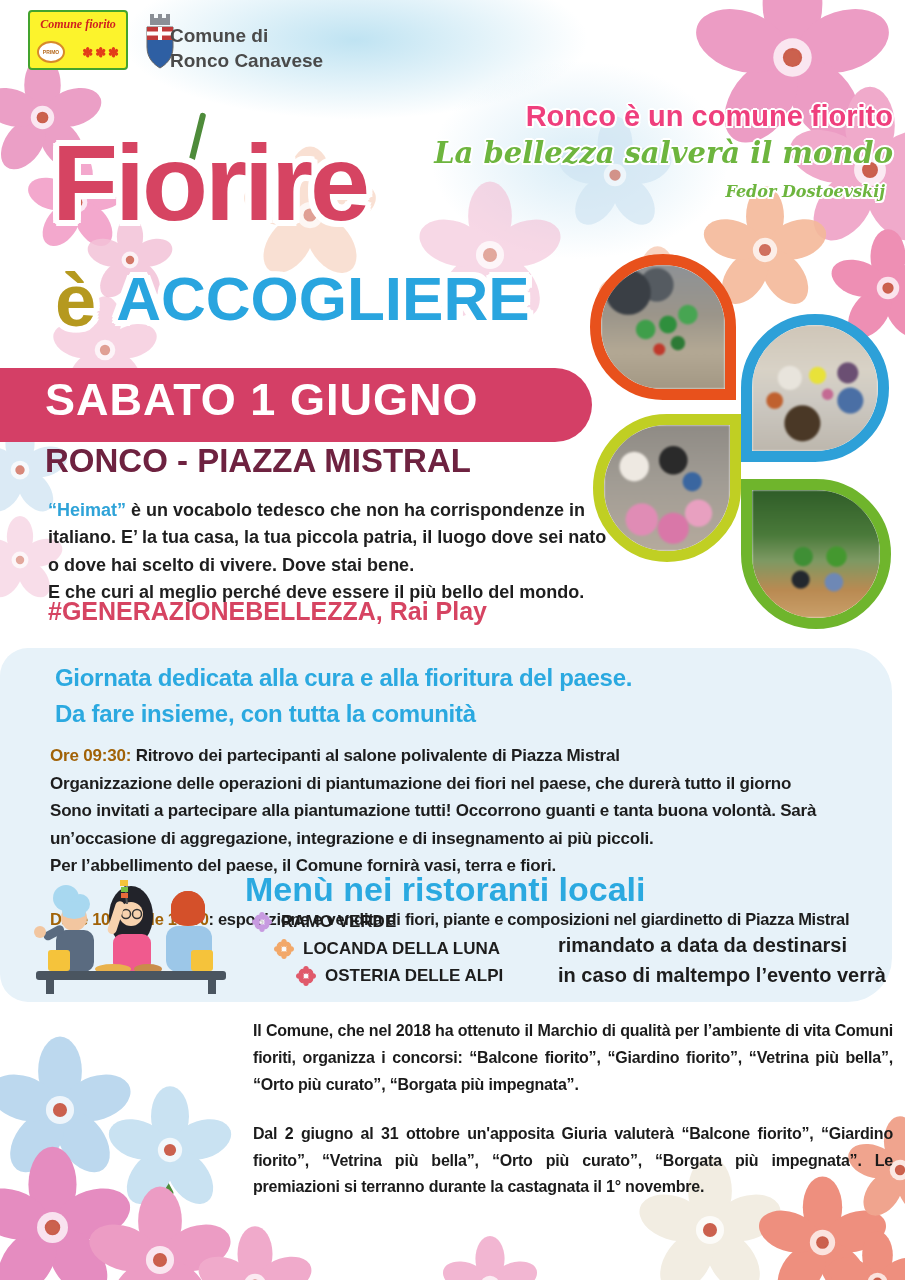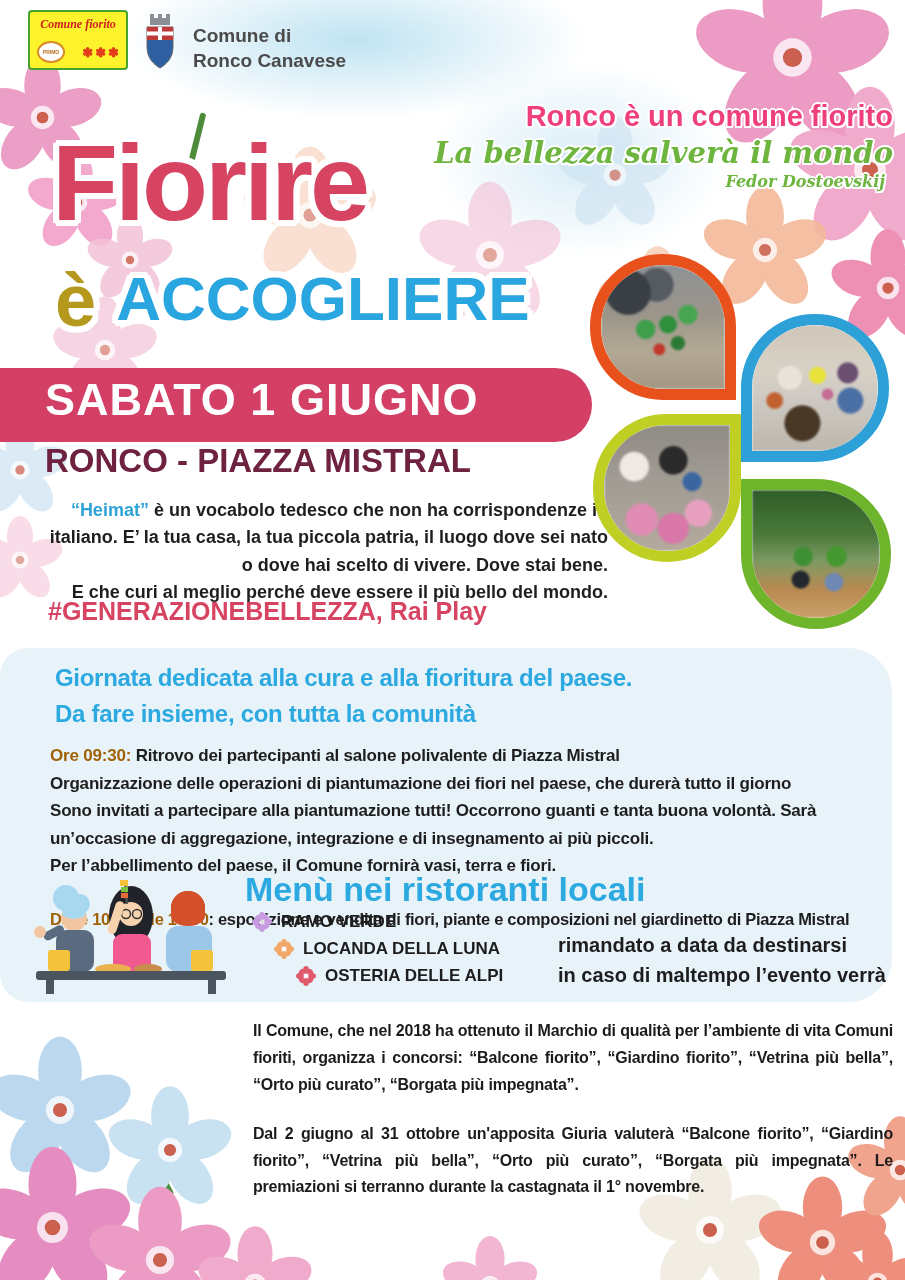--- a/index.html
+++ b/index.html
@@ -12,50 +12,50 @@
   
   .badge{position:absolute;left:28px;top:10px;width:100px;height:60px;background:#fcf32c;
          border:2px solid #43a32e;border-radius:4px;box-sizing:border-box;z-index:3;}
   .badge-title{font-family:"Liberation Serif",serif;font-style:italic;font-weight:700;
          font-size:12px;color:#cf1f1f;text-align:center;margin-top:5px;}
   .badge-medal{position:absolute;left:7px;bottom:5px;width:24px;height:18px;background:#fff;
          border:2px solid #d78a2a;border-radius:50%;font-size:5px;font-weight:700;color:#b76b1f;
          display:flex;align-items:center;justify-content:center;}
   .badge-flowers{position:absolute;right:5px;bottom:8px;color:#e23b18;font-size:13px;letter-spacing:2px;font-weight:700;}
   .crest{position:absolute;left:140px;top:12px;z-index:3;}
-  .muni{position:absolute;left:193px;top:24px;font-size:19px;font-weight:700;color:#4a4a4a;line-height:1.3;z-index:3;}
+  .muni{position:absolute;left:170px;top:24px;font-size:19px;font-weight:700;color:#4a4a4a;line-height:1.3;z-index:3;}
   .vsoana{position:absolute;left:312px;top:22px;width:120px;text-align:center;z-index:3;}
   .vs-name{font-size:16px;font-weight:800;color:#1d1d1d;margin-top:-2px;}
   .vs-name::first-letter{color:#c8242e;}
   .vs-tag{font-size:6px;font-weight:700;color:#c8242e;margin-top:1px;}
   
   .tagline{position:absolute;right:12px;top:100px;text-align:right;z-index:3;}
   .tg1{font-size:29px;font-weight:800;color:#ef3f7d;}
   .tg2{font-family:"DejaVu Serif",serif;font-style:italic;font-weight:700;font-size:29px;color:#6db53e;margin-top:3px;}
-  .tg3{font-family:"DejaVu Serif",serif;font-style:italic;font-weight:700;font-size:16px;color:#6db53e;margin-top:2px;padding-right:8px;}
+  .tg3{font-family:"DejaVu Serif",serif;font-style:italic;font-weight:700;font-size:16px;color:#6db53e;margin-top:12px;padding-right:8px;}
   .ow-sm{text-shadow:2px 0 0 #fff,-2px 0 0 #fff,0 2px 0 #fff,0 -2px 0 #fff,
          1.5px 1.5px 0 #fff,-1.5px 1.5px 0 #fff,1.5px -1.5px 0 #fff,-1.5px -1.5px 0 #fff;}
   .ow-lg{text-shadow:6px 0 0 #fff,-6px 0 0 #fff,0 6px 0 #fff,0 -6px 0 #fff,
          4px 4px 0 #fff,-4px 4px 0 #fff,4px -4px 0 #fff,-4px -4px 0 #fff,
          6px 3px 0 #fff,-6px 3px 0 #fff,6px -3px 0 #fff,-6px -3px 0 #fff,
          3px 6px 0 #fff,-3px 6px 0 #fff,3px -6px 0 #fff,-3px -6px 0 #fff;}
   
   .t1{position:absolute;left:52px;top:126px;font-size:108px;font-weight:800;letter-spacing:-3px;
       color:#d64462;z-index:2;line-height:1.05;}
   .t2{position:absolute;left:55px;top:258px;z-index:2;}
   .t2-e{font-size:74px;font-weight:800;color:#b5991f;margin-right:20px;vertical-align:-6px;}
   .t2-a{font-size:62px;font-weight:800;color:#29a5df;letter-spacing:0px;}
   
   .banner{position:absolute;left:0;top:368px;width:592px;height:74px;background:#d43f66;
       border-radius:0 40px 40px 0;color:#fff;font-size:45px;font-weight:800;line-height:64px;
       padding-left:45px;box-sizing:border-box;letter-spacing:1px;z-index:2;}
   .location{position:absolute;left:45px;top:442px;font-size:33px;font-weight:800;color:#6e2240;z-index:2;}
   
   .intro{position:absolute;left:48px;top:497px;width:560px;font-size:18px;font-weight:700;
-      line-height:1.52;color:#1e1e1e;z-index:2;text-align:right;}
+      line-height:1.52;color:#1e1e1e;z-index:2;}
   .heimat{color:#2fa3d8;}
   .hashtag{position:absolute;left:48px;top:597px;font-size:25px;font-weight:800;color:#d64462;z-index:2;}
   
   .photo{position:absolute;box-sizing:border-box;overflow:hidden;z-index:2;}
   .photo-inner{width:100%;height:100%;filter:blur(1.2px);}
   .ph1{left:590px;top:254px;width:146px;height:146px;border:11px solid #e8511c;border-radius:50% 50% 0 50%;}
   .ph2{left:741px;top:314px;width:148px;height:148px;border:11px solid #2da0d8;border-radius:50% 50% 50% 0;}
   .ph3{left:593px;top:414px;width:148px;height:148px;border:11px solid #c0cf23;border-radius:50% 0 50% 50%;}
   .ph4{left:741px;top:479px;width:150px;height:150px;border:11px solid #6fb52c;border-radius:0 50% 50% 50%;}
   .ph1 .photo-inner{background:

